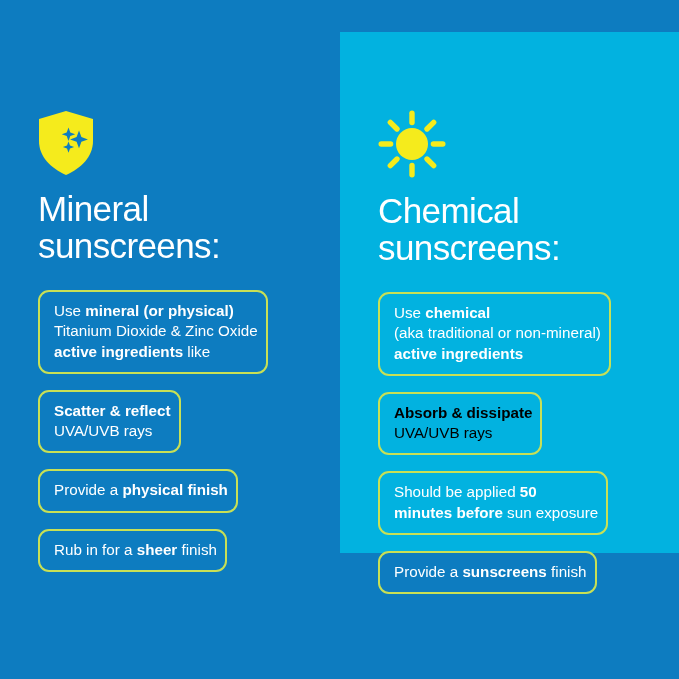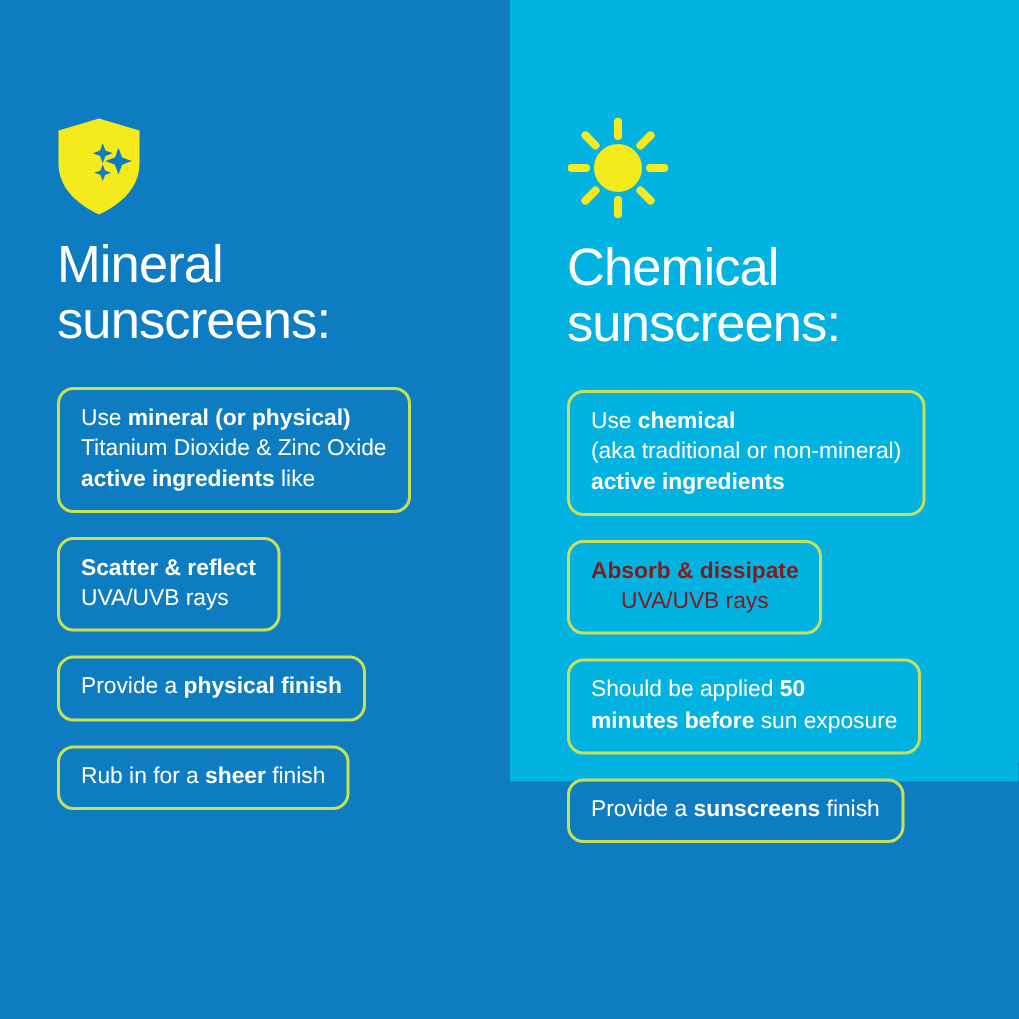--- a/index.html
+++ b/index.html
@@ -22,20 +22,21 @@
     display: flex;
   }
 
   .panel {
     position: relative;
     box-sizing: border-box;
     height: 521px;
     padding: 0 0 0 38px;
     display: flex;
     flex-direction: column;
+    margin-top: 32px;
   }
 
   .panel-left {
     width: 340px;
     background: #0d7cc0;
   }
 
   .panel-right {
     width: 339px;
     background: #02b2e0;
@@ -69,21 +70,21 @@
     display: flex;
     flex-direction: column;
     align-items: flex-start;
     gap: 16px;
   }
 
   .card {
     box-sizing: border-box;
     border: 2px solid #c8e055;
     border-radius: 11px;
-    padding: 9px 14px 10px 14px;
+    padding: 9px 8px 10px 14px;
     color: #ffffff;
     font-size: 15.2px;
     line-height: 1.33;
     font-weight: 400;
     background: transparent;
     max-width: 272px;
   }
 
   .card .ln {
     display: block;
@@ -150,21 +151,21 @@
 
     <h2 class="panel-title" style="color: rgb(255, 255, 255);">Chemical
 sunscreens:</h2>
 
     <div class="cards">
         <div class="card" id="chemical-active-ingredients" style="border-color: rgb(200, 224, 85); color: rgb(255, 255, 255);">
           <span class="ln"><span>Use </span><b>chemical</b></span>
           <span class="ln"><span>(aka traditional or non-mineral)</span></span>
           <span class="ln"><b>active ingredients</b></span>
         </div>
-        <div class="card" id="chemical-absorb-dissipate" style="border-color: rgb(200, 224, 85); color: #7f1d1d; text-align: center;">
+        <div class="card" id="chemical-absorb-dissipate" style="border-color: rgb(200, 224, 85); color: #000000;">
           <span class="ln"><b>Absorb &amp; dissipate</b></span>
           <span class="ln"><span>UVA/UVB rays</span></span>
         </div>
         <div class="card" id="chemical-apply-30-minutes" style="border-color: rgb(200, 224, 85); color: rgb(255, 255, 255);">
           <span class="ln"><span>Should be applied </span><b>50</b></span>
           <span class="ln"><b>minutes before</b><span> sun exposure</span></span>
         </div>
         <div class="card" id="chemical-transparent-finish" style="border-color: rgb(200, 224, 85); color: rgb(255, 255, 255);">
           <span class="ln"><span>Provide a </span><b>sunscreens</b><span> finish</span></span>
         </div>

